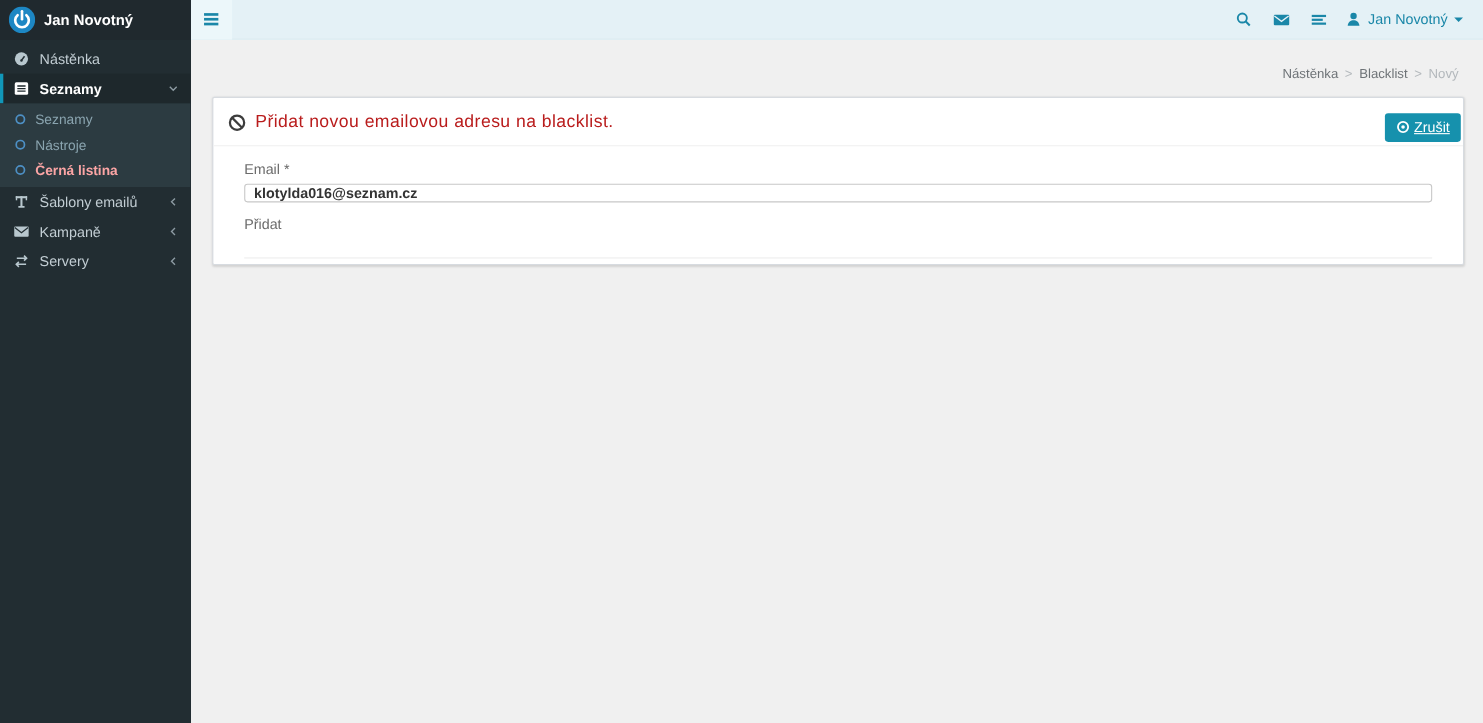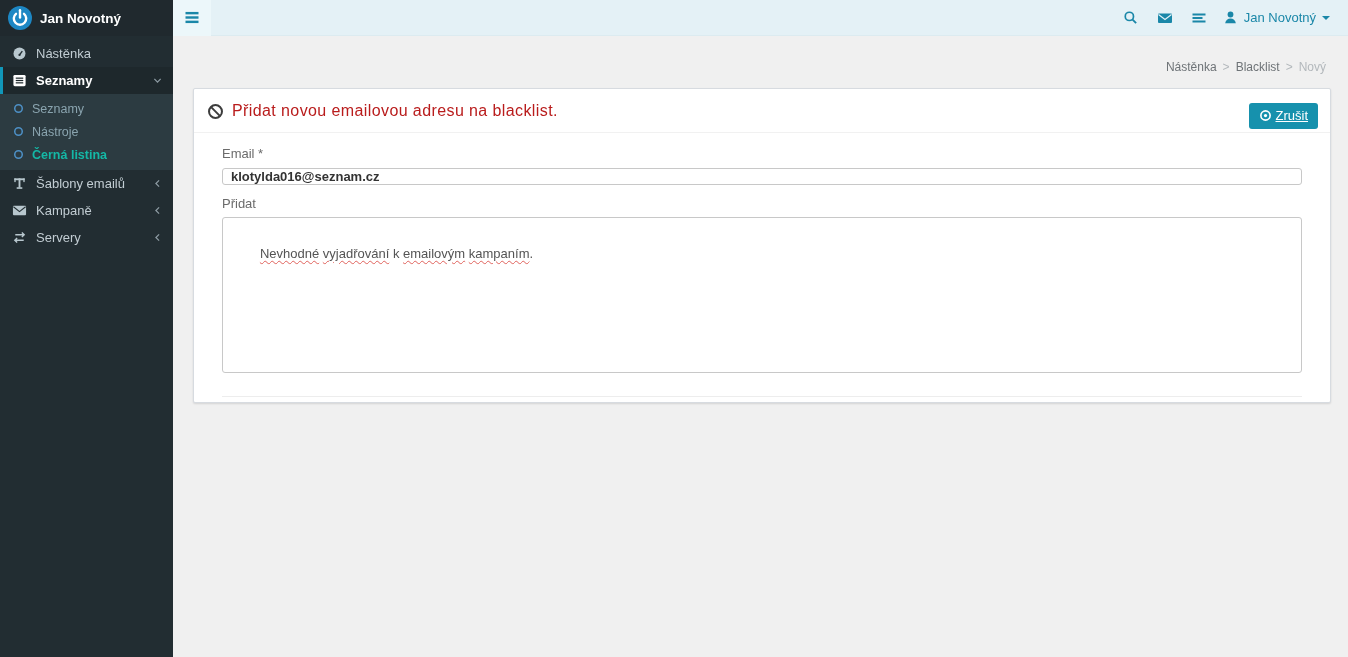--- a/index.html
+++ b/index.html
@@ -19,21 +19,21 @@
   .menu-item .mi-icon { width:15px; height:15px; flex:0 0 15px; display:flex;
     align-items:center; justify-content:center; color:#b8c7ce; }
   .menu-item .chev { margin-left:auto; color:#8d9ba3; width:11px; height:11px; }
   .menu-item.active { background:#1e282c; color:#fff; font-weight:bold;
     border-left:3px solid #1197b9; padding-left:9px; }
   .menu-item.active .mi-icon { color:#fff; }
   .submenu { background:#2c3b41; padding:3px 0 4px; }
   .sub-item { display:flex; align-items:center; height:23px; padding-left:13px;
     gap:8px; color:#8aa4af; font-size:12.5px; cursor:pointer; }
   .sub-item .ci { width:11px; height:11px; flex:0 0 11px; color:#4d8fc4; }
-  .sub-item.active { color:#14b8a6; font-weight:bold; }
+  .sub-item.active { color:#fca5a5; font-weight:bold; }
   .sub-item.active .ci { color:#4d8fc4; }
 
   
   .topbar { position:fixed; left:173px; top:0; right:0; height:36px;
     background:#e4f1f6; display:flex; align-items:center; z-index:4;
     border-bottom:1px solid #dcebf0; }
   .hamburger { width:38px; height:36px; border:none; background:#ecf7fa;
     display:flex; align-items:center; justify-content:center; cursor:pointer;
     color:#1a87a8; }
   .topbar-right { margin-left:auto; display:flex; align-items:center;
@@ -59,21 +59,21 @@
   .panel-header { padding:13px 13px 12px; border-bottom:1px solid #f1f1f1;
     display:flex; align-items:center; gap:8px; }
   .panel-title { font-size:16px; font-weight:normal; color:#b91c1c;
     letter-spacing:0.4px; }
   .ban-dark { width:17px; height:17px; color:#3d3d3d; flex:0 0 17px; }
 
   .btn { display:inline-flex; align-items:center; gap:4px; background:#1691ad;
     color:#fff; border:none; border-radius:3px; font-size:13px;
     padding:5px 10px; font-family:inherit; cursor:pointer; line-height:1.2; }
   .btn svg { flex:0 0 auto; }
-  .cancel-btn { position:absolute; right:12px; top:14px;text-decoration:underline; }
+  .cancel-btn { position:absolute; right:2px; top:14px;text-decoration:underline; }
 
   .panel-body { padding:13px 28px 5px; }
   .field-label { display:block; font-size:13px; color:#6b6b6b; margin-bottom:6px; }
   .text-input { width:100%; height:17px; border:1px solid #c8c8c8;
     border-radius:3px; padding:3px 8px; font-size:13px; font-weight:bold;
     color:#333; font-family:inherit; background:#fff; }
   .reason-label { margin-top:11px; }
   .reason-box { width:100%; height:156px; border:1px solid #c8c8c8;
     border-radius:3px; padding:6px 8px; font-size:13px; color:#545454;
     line-height:1.5; white-space:pre-wrap; cursor:text; overflow:auto; }
@@ -258,22 +258,19 @@
         <span>Zrušit</span>
       </button>
     </div>
 
     <div class="panel-body">
 
       <label class="field-label">Email *</label>
       <input class="text-input" type="text" value="klotylda016@seznam.cz" style="">
 
       <label class="field-label reason-label">Přidat</label>
-      <div class="reason-box">
-        <span class="miss">Nevhodné</span><span> </span><span class="miss">vyjadřování</span><span> k </span><span class="miss">emailovým</span><span> </span><span class="miss">kampaním</span><span>.</span>
-      </div>
 
       <div class="divider"></div>
 
 
     </div>
   </section>
 </main>
 
 </body></html>

